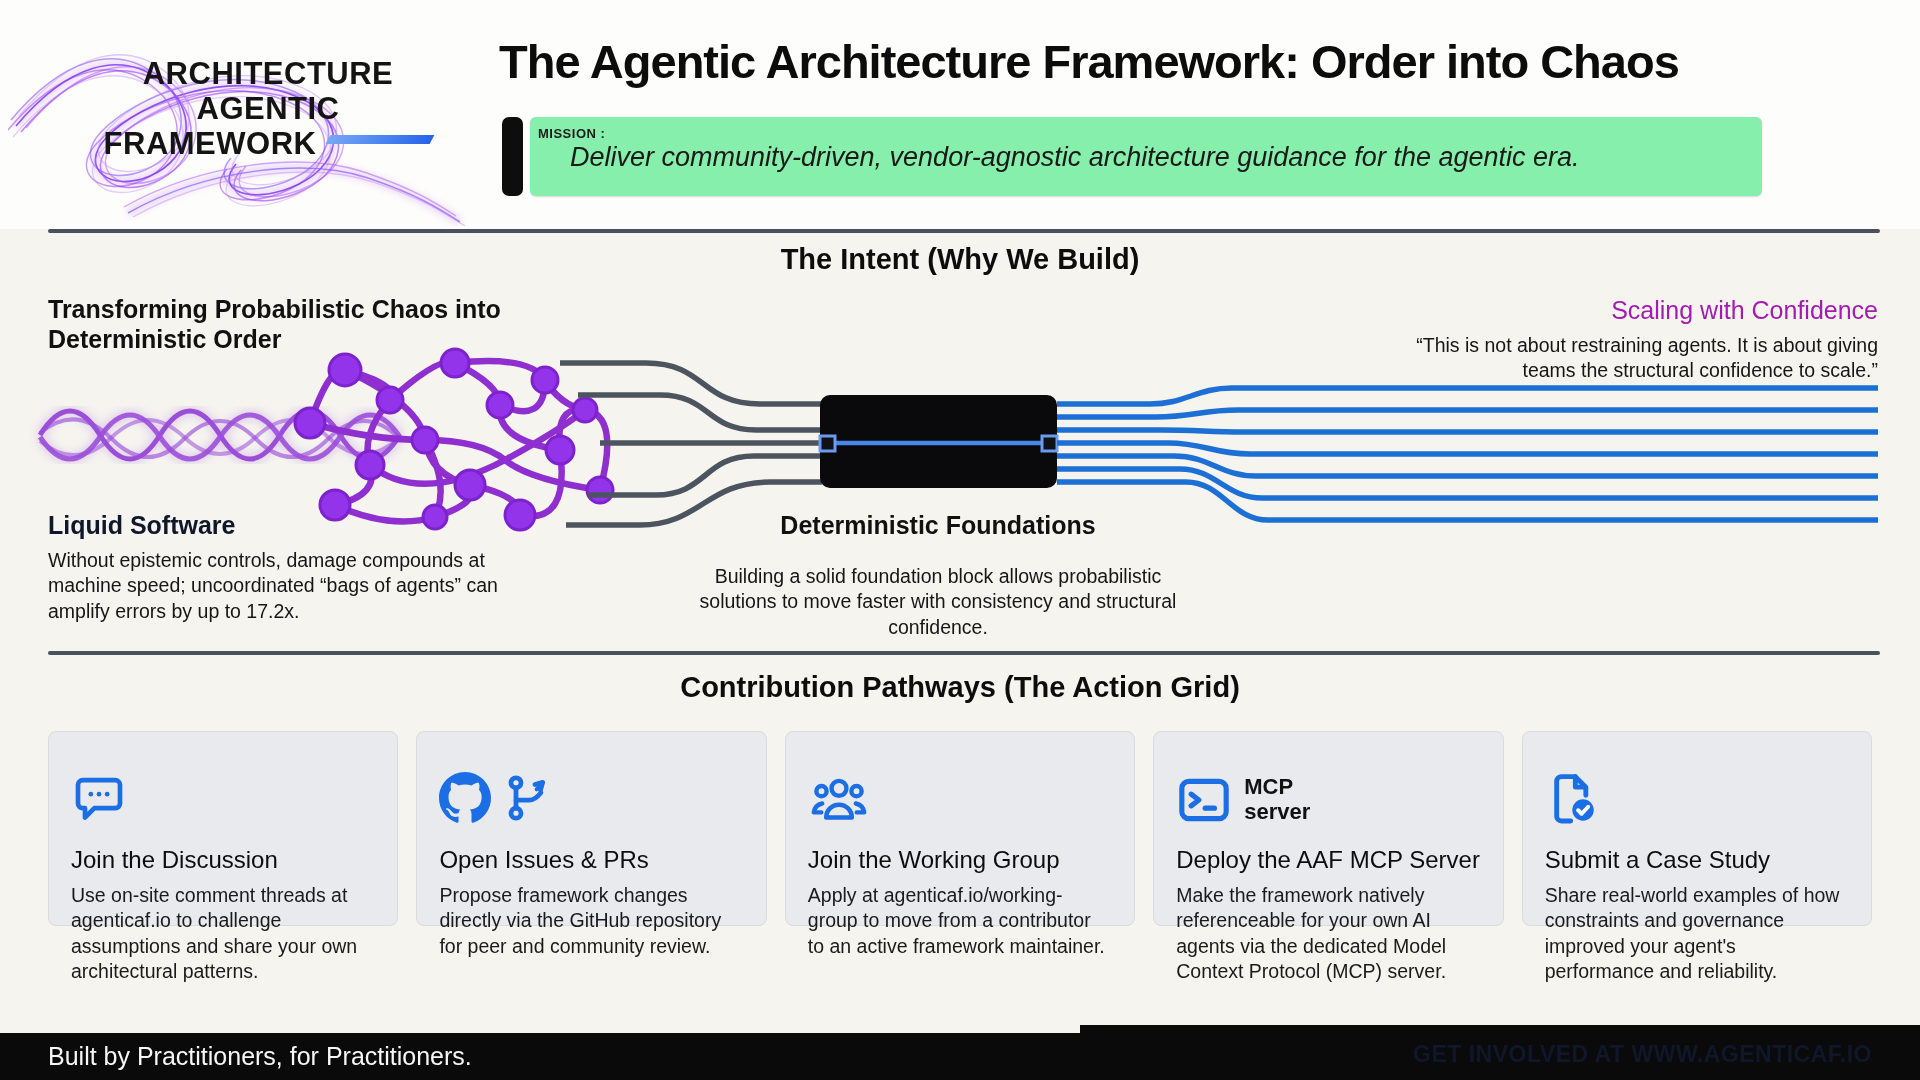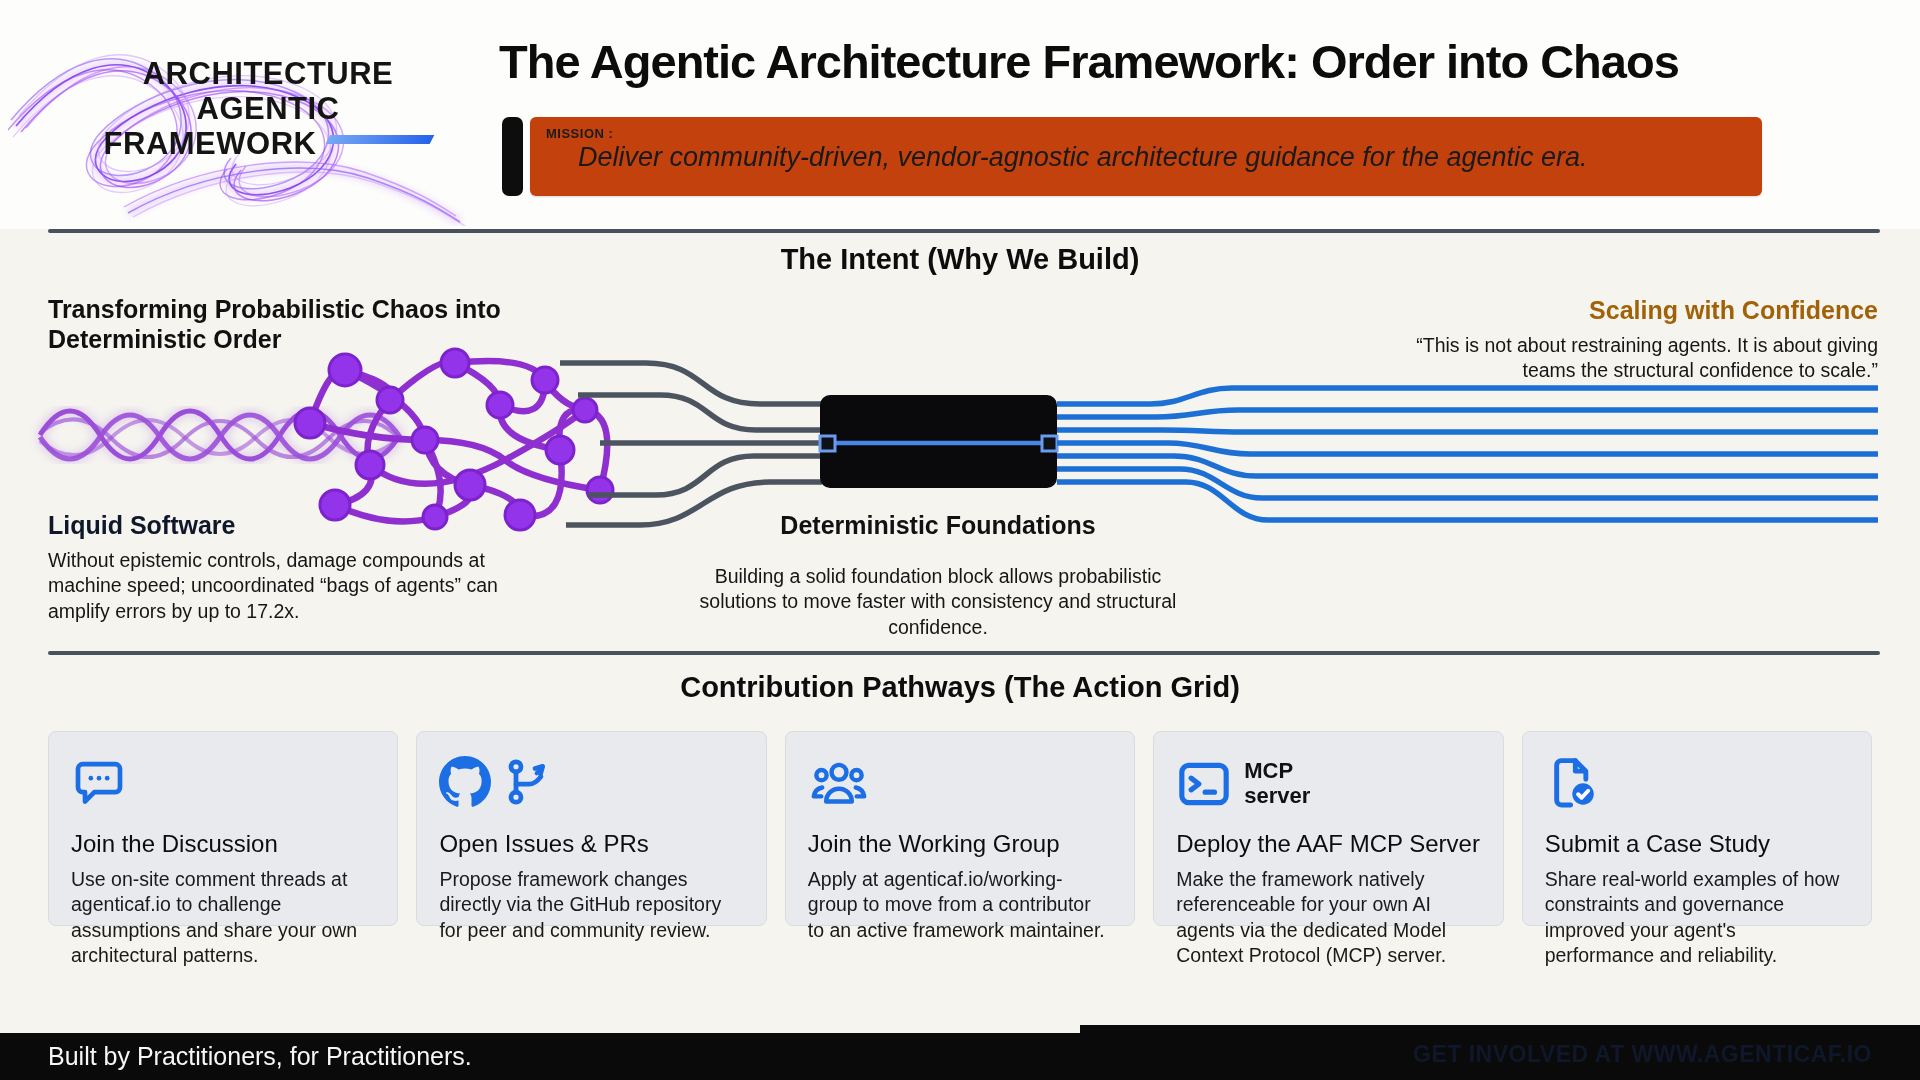--- a/index.html
+++ b/index.html
@@ -14,52 +14,52 @@
              font-weight:bold;font-size:31px;line-height:1.13;letter-spacing:.5px;color:#141414;}
   .logo-line3{white-space:nowrap;}
   .logo-dash{display:inline-block;width:104px;height:9px;margin-left:12px;vertical-align:10px;
              background:linear-gradient(90deg,#77a8f5,#2563eb);transform:skewX(-28deg);}
 
   
   .main-title{position:absolute;left:499px;top:34px;width:1390px;font-size:47px;font-weight:bold;
               letter-spacing:-1px;color:#0c0c0c;white-space:nowrap;}
   .mission{position:absolute;left:502px;top:117px;width:1378px;height:79px;}
   .mission-bar{position:absolute;left:0;top:0;width:21px;height:79px;background:#0d0d0d;border-radius:7px;}
-  .mission-box{position:absolute;left:28px;top:0;width:1232px;height:79px;background:#c2410c;
+  .mission-box{position:absolute;left:28px;top:0;width:1232px;height:79px;background:#86efac;
                border-radius:6px;box-shadow:0 1px 2px rgba(0,0,0,.15);box-sizing:border-box;
-               padding:9px 26px 0 16px;}
+               padding:9px 26px 0 8px;}
   .mission-label{font-size:13px;font-weight:bold;letter-spacing:.5px;color:#1c1c1c;}
   .mission-text{margin-top:1px;font-style:italic;font-size:27px;color:#1a1a1a;padding-left:32px;}
 
   .divider{position:absolute;left:48px;width:1832px;height:4px;background:#49525c;border-radius:2px;}
   .d1{top:229px;} .d2{top:651px;}
 
   .section-title{position:absolute;left:0;top:0;width:1920px;text-align:center;
                  font-size:29px;font-weight:bold;color:#0d0d0d;}
   .t-intent{top:243px;} .t-pathways{top:671px;}
 
   .left-heading{position:absolute;left:48px;top:295px;width:520px;font-size:25px;font-weight:bold;
                 line-height:1.18;color:#111;}
   .scaling{position:absolute;right:42px;top:296px;width:500px;text-align:right;}
-  .scaling-h{font-size:25px;font-weight:bold;color:#a16207;}
+  .scaling-h{font-size:25px;font-weight:normal;color:#a21caf;}
   .scaling-q{margin-top:8px;font-size:19.5px;line-height:1.28;color:#161616;}
 
   .diagram{position:absolute;left:0;top:345px;width:1920px;height:200px;}
 
   .liquid{position:absolute;left:48px;top:511px;width:480px;}
   .liquid-h{font-size:25px;font-weight:bold;color:#0f172a;}
   .liquid-b{margin-top:8px;font-size:19.5px;line-height:1.3;color:#161616;}
   .foundations{position:absolute;left:698px;top:511px;width:480px;text-align:center;}
   .foundations-h{font-size:25px;font-weight:bold;color:#111;}
   .foundations-b{margin-top:24px;font-size:19.5px;line-height:1.3;color:#161616;}
 
   
   .cards{position:absolute;left:48px;top:731px;width:1824px;display:flex;gap:18px;}
   .card{flex:1;height:195px;background:#e9eaee;border:1px solid #d9dbdf;border-radius:8px;
-        box-sizing:border-box;padding:24px 22px 0 22px;}
+        box-sizing:border-box;padding:40px 22px 0 22px;}
   .card-iconrow{height:62px;display:flex;align-items:flex-start;gap:12px;}
   .card-title{margin-top:12px;font-size:24px;font-weight:normal;color:#0d0d0d;}
   .card-body{margin-top:9px;font-size:19.5px;line-height:1.3;color:#1a1a1a;}
   .icon-label{font-size:22px;font-weight:bold;color:#111;width:90px;line-height:1.15;padding-top:2px;}
 
   
   .footer{position:absolute;left:0;top:1033px;width:1920px;height:47px;background:#0a0a0a;}
   .footer-tab{position:absolute;right:0;top:1025px;width:840px;height:55px;background:#0a0a0a;}
   .footer-left{position:absolute;left:48px;top:1033px;height:47px;line-height:47px;
                font-size:25px;color:#f6f6f6;text-align:center;}

